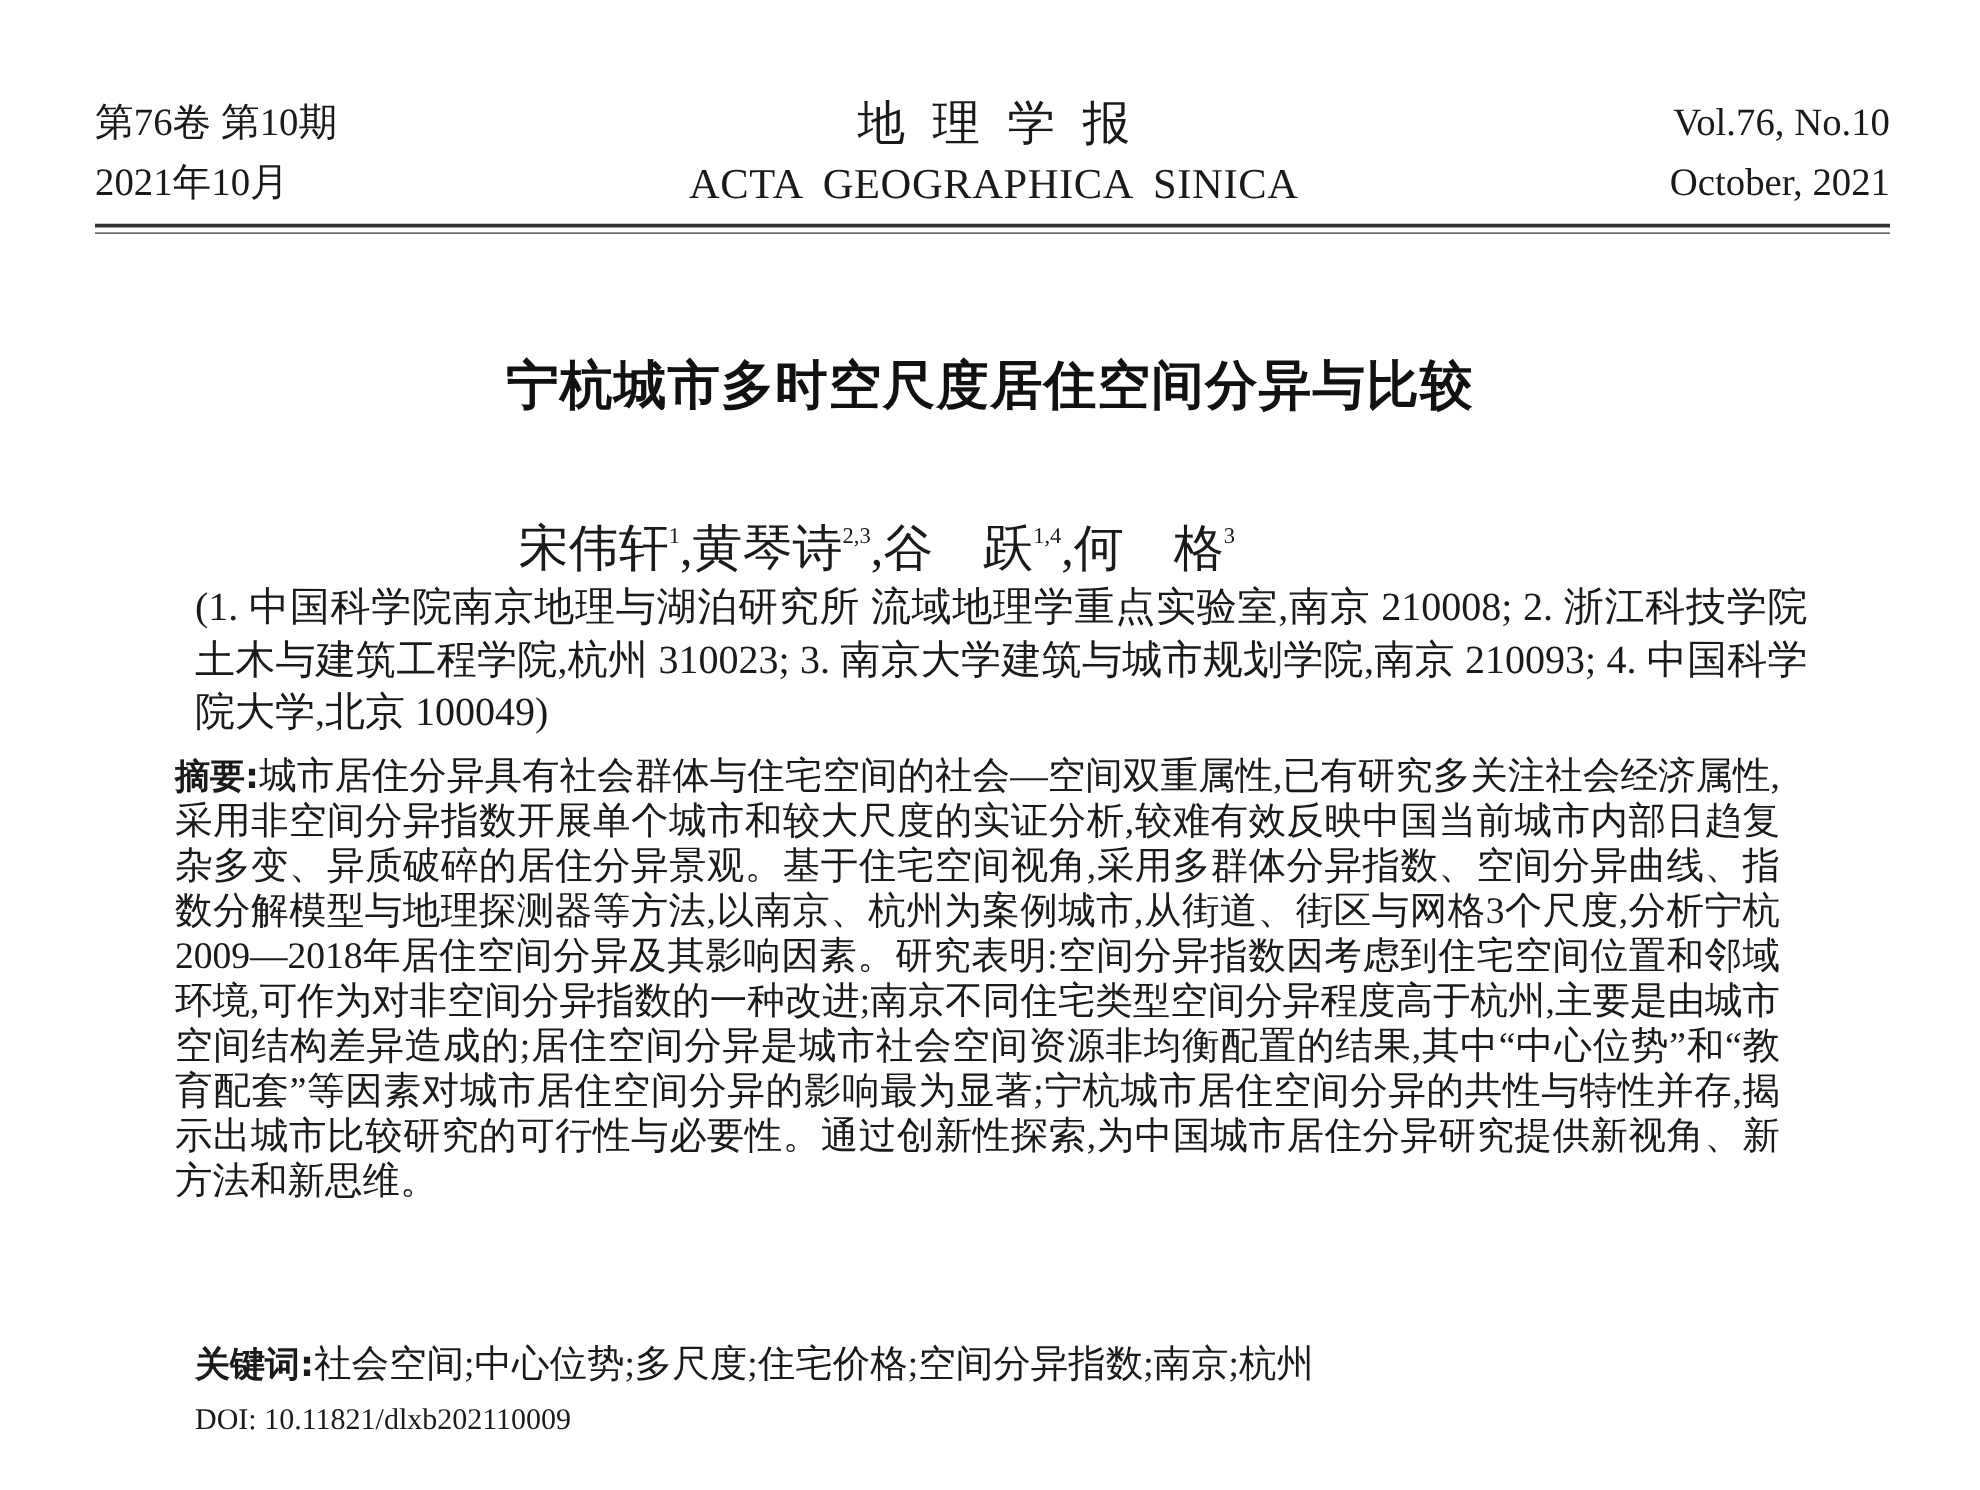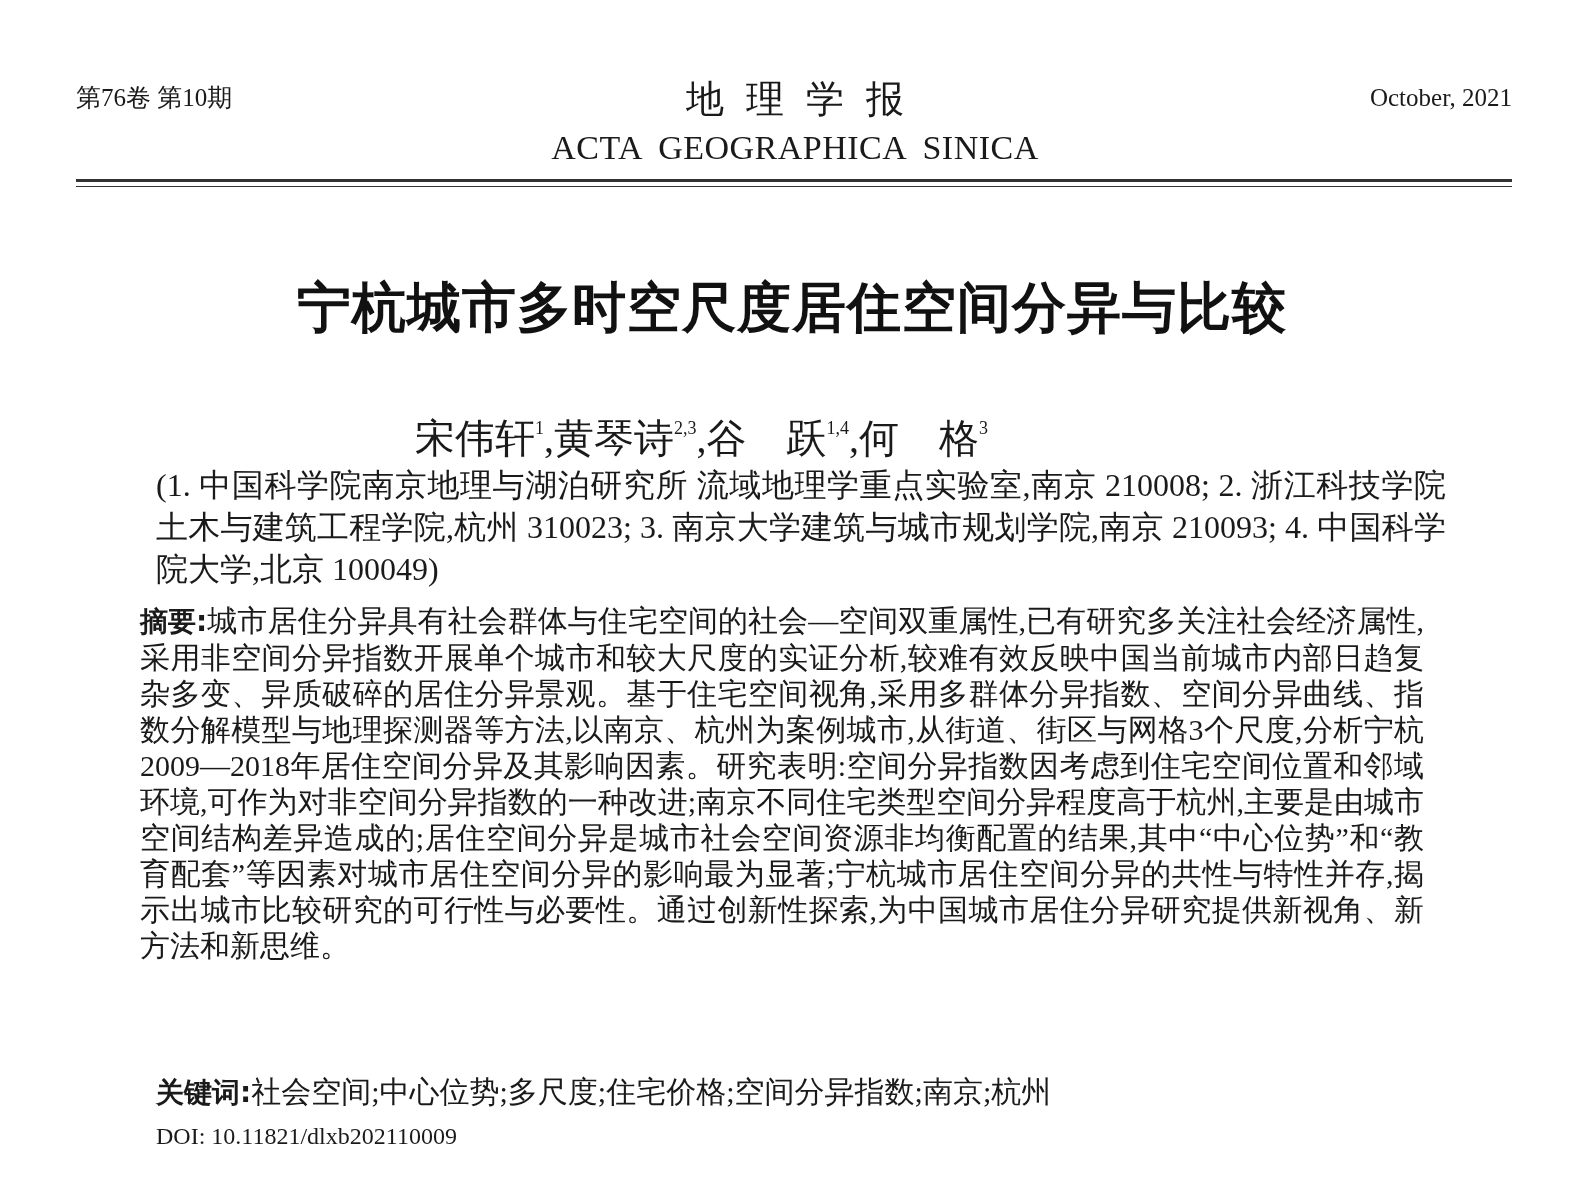--- a/index.html
+++ b/index.html
@@ -12,21 +12,21 @@
       height: 1192px;
       position: relative;
       overflow: hidden;
       color: #1a1a1a;
       font-family: "Liberation Serif", "DejaVu Serif", serif;
     }
     .abs { position: absolute; }
 
     
     .hdr-left, .hdr-right {
-      font-size: 25px;
+      font-size: 31px;
       line-height: 48px;
       color: #1a1a1a;
     }
     .hdr-left { left: 76px; top: 74px; }
     .hdr-right { right: 72px; top: 74px; text-align: right; }
     .hdr-center {
       left: 0; width: 1590px; top: 74px;
       text-align: center;
     }
     .journal-cn {
@@ -47,21 +47,21 @@
     .rule-thin {
       left: 76px; top: 186px; width: 1436px; height: 1px; background: #333;
     }
 
     
     .title {
       left: 0; width: 1584px; top: 272px;
       text-align: center;
       font-family: "DejaVu Sans", "Liberation Sans", sans-serif;
       font-weight: bold;
-      font-size: 54px;
+      font-size: 42px;
       line-height: 72px;
       letter-spacing: 1px;
       color: #111;
     }
 
     
     .authors {
       left: 0; width: 1403px; top: 400px;
       text-align: center;
       font-size: 40px;
@@ -105,28 +105,30 @@
       left: 156px; top: 1116px;
       font-size: 24px;
       line-height: 40px;
     }
   </style>
 </head>
 <body>
 
 <div class="abs hdr-left">
   <div>第76卷 第10期</div>
+  <div>2021年10月</div>
 </div>
 
 <div class="abs hdr-center">
   <div class="journal-cn">地理学报</div>
   <div class="journal-en">ACTA GEOGRAPHICA SINICA</div>
 </div>
 
 <div class="abs hdr-right">
+  <div>Vol.76, No.10</div>
   <div>October, 2021</div>
 </div>
 
 <div class="abs rule-thick"></div>
 <div class="abs rule-thin"></div>
 
 <div class="abs title">宁杭城市多时空尺度居住空间分异与比较</div>
 
 <div class="abs authors">
   <span><span>宋伟轩</span><sup>1</sup></span><span class="author-sep">,</span><span><span>黄琴诗</span><sup>2,3</sup></span><span class="author-sep">,</span><span><span>谷　跃</span><sup>1,4</sup></span><span class="author-sep">,</span><span><span>何　格</span><sup>3</sup></span>

